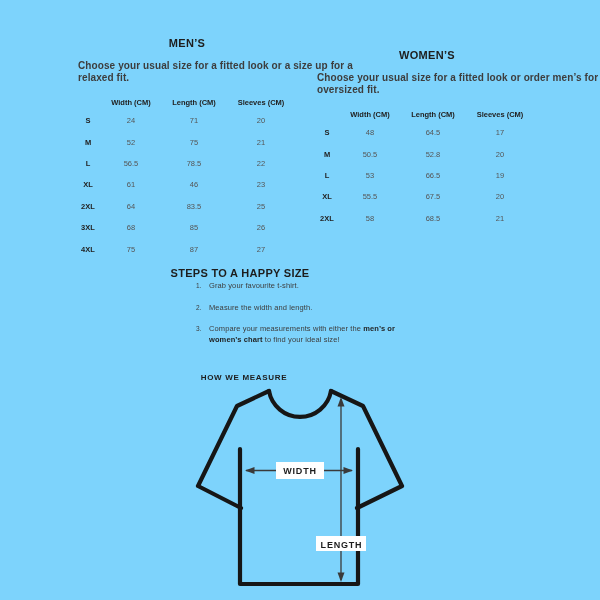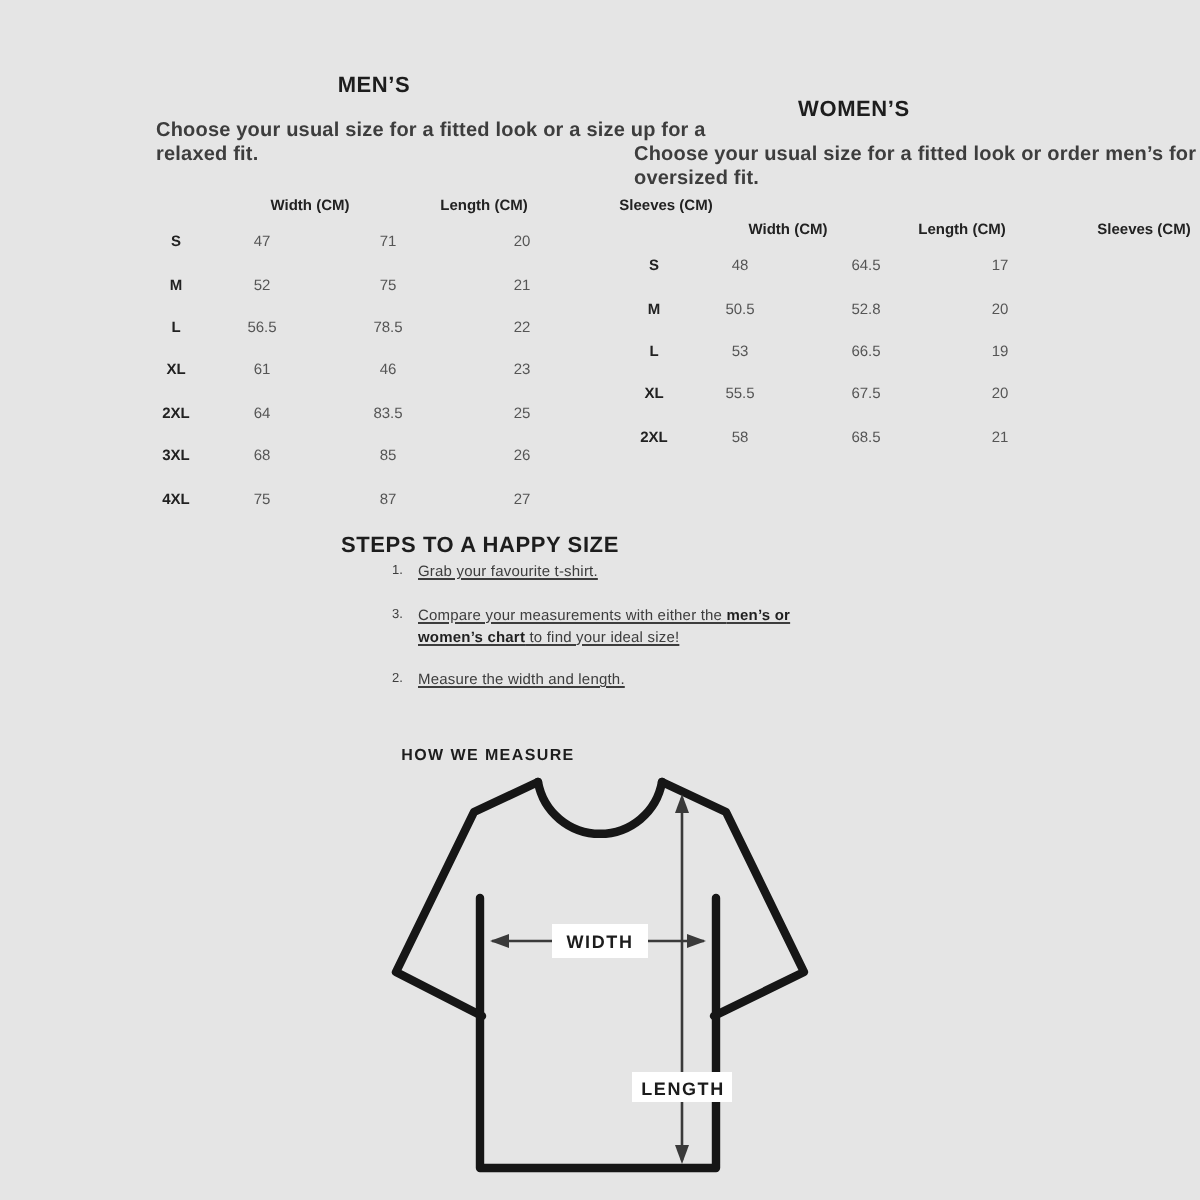--- a/index.html
+++ b/index.html
@@ -1,49 +1,49 @@
 <!DOCTYPE html>
 <html><head>
 <meta charset="utf-8">
 <style>
   html,body { margin:0; padding:0; background:#fff; }
   .page {
-    position:relative; width:600px; height:600px; background:#e5e5e5;
+    position:relative; width:600px; height:600px; background:#7dd3fc;
     font-family:"Liberation Sans", sans-serif; overflow:hidden; color:#3f3f3f;
   }
   
   .size-col { position:absolute; top:0; }
   #mens-col   { left:78px;  width:218px; }
   #womens-col { left:317px; width:220px;margin-top:12px; }
   .sec-title {
     padding-top:28px; text-align:center; font-size:11px; font-weight:bold;
     letter-spacing:.3px; color:#1d1d1d; line-height:12px;
   }
   .subtitle {
     margin-top:11px; font-size:10px; line-height:12px; color:#3d3d3d;
     white-space:pre; letter-spacing:.1px;font-weight:bold;
   }
   .size-table { margin-top:5px; }
   .trow {
     display:grid; grid-template-columns:20px 66px 60px 74px;
     height:21.4px; align-items:center; text-align:center;
   }
-  .trow.head { height:16px;gap:24px; }
+  .trow.head { height:16px; }
   .cell { font-size:7.5px; color:#555555; }
   .cell.hd, .cell.size { font-weight:bold; color:#222222; }
   
   .steps { position:absolute; top:258px; left:0; width:480px; }
   .steps-title {
     text-align:center; font-size:11px; font-weight:bold; letter-spacing:.3px;
     color:#1d1d1d; line-height:13px;
   }
   .steps-list { position:absolute; left:196px; top:22px; width:210px; }
   .step { display:flex; margin-bottom:10.5px; }
   .step-num { flex:none; width:8px; margin-right:5px; font-size:6.5px; line-height:11px; color:#3d3d3d; }
-  .step-text { font-size:7.5px; line-height:11px; color:#3d3d3d; white-space:pre-line; letter-spacing:.1px;text-decoration:underline; }
+  .step-text { font-size:7.5px; line-height:11px; color:#3d3d3d; white-space:pre-line; letter-spacing:.1px; }
   .step-text b { color:#1f1f1f; }
   
   .measure-title {
     position:absolute; top:366px; left:0; width:488px; text-align:center;
     font-size:8px; font-weight:bold; letter-spacing:.7px; color:#1d1d1d;
   }
   .tshirt-svg { position:absolute; left:180px; top:384px; width:240px; height:216px; }
   .shirt-stroke { fill:none; stroke:#161616; stroke-width:4.2; stroke-linecap:round; stroke-linejoin:round; }
   .measure-stroke { fill:none; stroke:#3a3a3a; stroke-width:1.3; }
   .measure-fill { fill:#3a3a3a; stroke:none; }
@@ -64,21 +64,21 @@
 relaxed fit.</p>
     <div class="size-table">
       <div class="trow head">
         <span class="cell hd"></span>
         <span class="cell hd">Width (CM)</span>
         <span class="cell hd">Length (CM)</span>
         <span class="cell hd">Sleeves (CM)</span>
       </div>
       <div class="trow">
           <span class="cell size">S</span>
-          <span class="cell">47</span>
+          <span class="cell">24</span>
           <span class="cell">71</span>
           <span class="cell">20</span>
         </div>
         <div class="trow">
           <span class="cell size">M</span>
           <span class="cell">52</span>
           <span class="cell">75</span>
           <span class="cell">21</span>
         </div>
         <div class="trow">
@@ -159,27 +159,27 @@
   </section>
 
   <section class="steps">
     <h2 class="steps-title">STEPS TO A HAPPY SIZE</h2>
     <div class="steps-list">
       <div class="step">
           <span class="step-num">1.</span>
           <span class="step-text"><span>Grab your favourite t-shirt.</span><b></b><span></span></span>
         </div>
         <div class="step">
+          <span class="step-num">2.</span>
+          <span class="step-text"><span>Measure the width and length.</span><b></b><span></span></span>
+        </div>
+        <div class="step">
           <span class="step-num">3.</span>
           <span class="step-text"><span>Compare your measurements with either the </span><b>men’s or
 women’s chart</b><span> to find your ideal size!</span></span>
-        </div>
-        <div class="step">
-          <span class="step-num">2.</span>
-          <span class="step-text"><span>Measure the width and length.</span><b></b><span></span></span>
         </div>
     </div>
   </section>
 
   <h2 class="measure-title">HOW WE MEASURE</h2>
 
   <svg class="tshirt-svg" viewBox="180 384 240 216">
 
     <g>
       <path class="shirt-stroke" d="M 269 391 L 237 406 L 198 486 L 241 508"></path>

